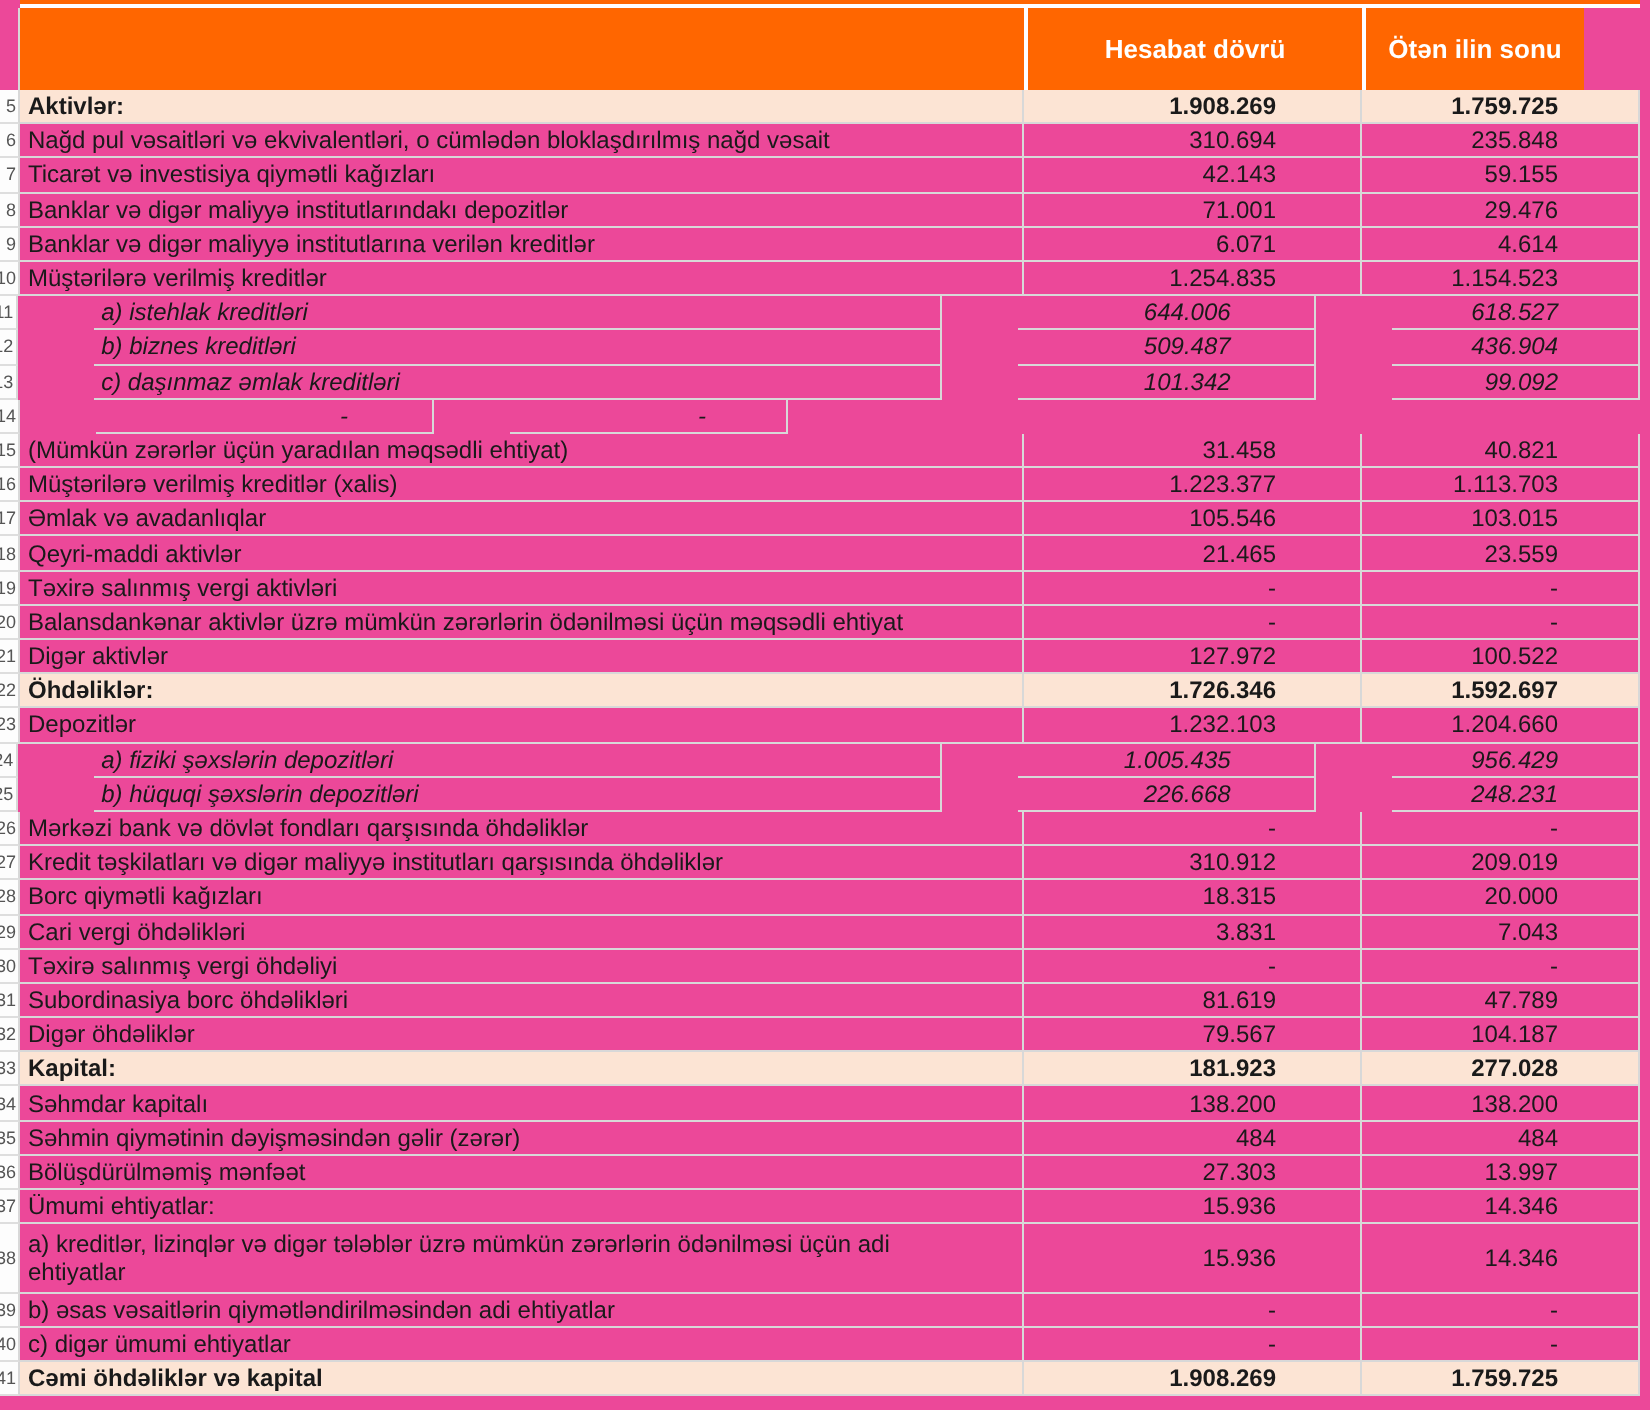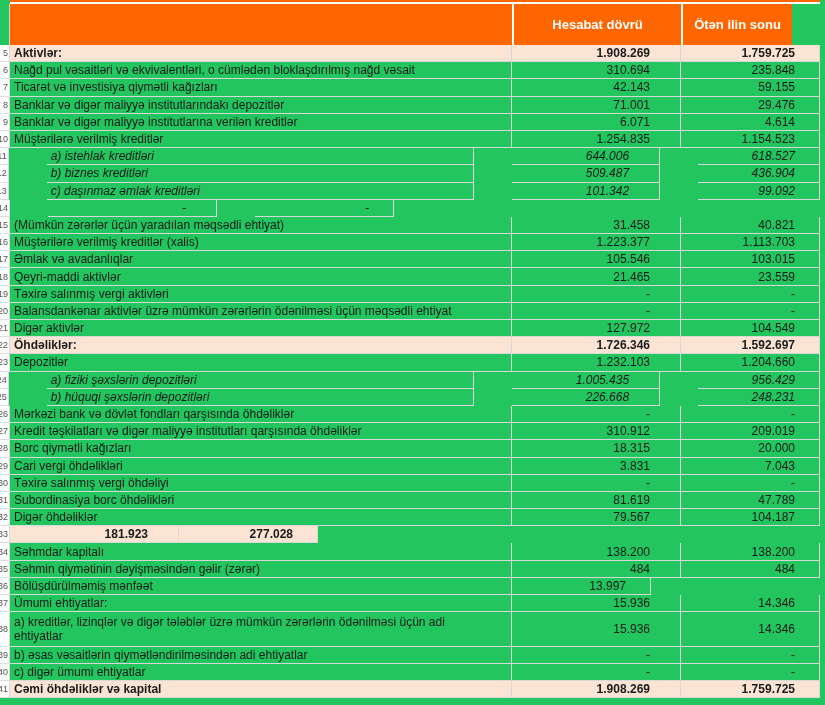--- a/index.html
+++ b/index.html
@@ -1,20 +1,20 @@
 <!DOCTYPE html>
 <html><head>
 <meta charset="utf-8">
 <style>
   * { box-sizing: border-box; margin: 0; padding: 0; }
   html,body { background:#ffffff; }
   .screen {
     width: 825px; height: 705px;
     position: relative; overflow: hidden;
-    background: #22c55e;
+    background: #ec4899;
     font-family: "Liberation Sans", sans-serif;
     color: #1a1a1a;
   }
   .table { position: absolute; left: 0; top: 0; width: 820px; }
 
   
   .header-strip { height: 2px; margin-left: 10px; background: var(--accent); }
   .header-gap   { height: 2px; margin-left: 10px; background: #ffffff; }
   .hrow { display: flex; height: 41px; }
   .h-gutter { width: 10px; border-right: 1px solid #d8d8d8; }
@@ -45,22 +45,22 @@
   .c-label {
     width: 502px; padding-left: 4px;
     border-right: 1px solid #d8d8d8; border-bottom: 1px solid #d8d8d8;
     display: flex; align-items: center;
     white-space: nowrap; overflow: hidden;
   }
   .c-val {
     border-right: 1px solid #d8d8d8; border-bottom: 1px solid #d8d8d8;
     display: flex; align-items: center; justify-content: flex-end;
   }
-  .c-v1 { width: 169px; padding-right: 30px; }
-  .c-v2 { width: 139px; padding-right: 24px; }
+  .c-v1 { width: 169px; padding-right: 42px; }
+  .c-v2 { width: 139px; padding-right: 40px; }
 
   .row.section .c-label, .row.section .c-val {
     background: var(--section-bg); font-weight: bold;
   }
   .row.italic .c-label, .row.italic .c-val { font-style: italic; margin-left: 38px; }
   .row.tall .c-label { white-space: normal; line-height: 14px; padding-right: 55px; }
 </style>
 </head>
 <body>
 
@@ -224,21 +224,21 @@
     <div class="c-val c-v1">-</div>
     <div class="c-val c-v2">-</div>
   </div>
 
   <div class="row">
     <div class="g-cell">
             <span class="gnum">21</span>
           </div>
     <div class="c-label">Digər aktivlər</div>
     <div class="c-val c-v1">127.972</div>
-    <div class="c-val c-v2">104.549</div>
+    <div class="c-val c-v2">100.522</div>
   </div>
 
   <div class="row section">
     <div class="g-cell">
             <span class="gnum">22</span>
           </div>
     <div class="c-label">Öhdəliklər:</div>
     <div class="c-val c-v1">1.726.346</div>
     <div class="c-val c-v2">1.592.697</div>
   </div>
@@ -330,20 +330,21 @@
           </div>
     <div class="c-label">Digər öhdəliklər</div>
     <div class="c-val c-v1">79.567</div>
     <div class="c-val c-v2">104.187</div>
   </div>
 
   <div class="row section">
     <div class="g-cell">
             <span class="gnum">33</span>
           </div>
+    <div class="c-label">Kapital:</div>
     <div class="c-val c-v1">181.923</div>
     <div class="c-val c-v2">277.028</div>
   </div>
 
   <div class="row">
     <div class="g-cell">
             <span class="gnum">34</span>
           </div>
     <div class="c-label">Səhmdar kapitalı</div>
     <div class="c-val c-v1">138.200</div>
@@ -357,20 +358,21 @@
     <div class="c-label">Səhmin qiymətinin dəyişməsindən gəlir (zərər)</div>
     <div class="c-val c-v1">484</div>
     <div class="c-val c-v2">484</div>
   </div>
 
   <div class="row">
     <div class="g-cell">
             <span class="gnum">36</span>
           </div>
     <div class="c-label">Bölüşdürülməmiş mənfəət</div>
+    <div class="c-val c-v1">27.303</div>
     <div class="c-val c-v2">13.997</div>
   </div>
 
   <div class="row">
     <div class="g-cell">
             <span class="gnum">37</span>
           </div>
     <div class="c-label">Ümumi ehtiyatlar:</div>
     <div class="c-val c-v1">15.936</div>
     <div class="c-val c-v2">14.346</div>

